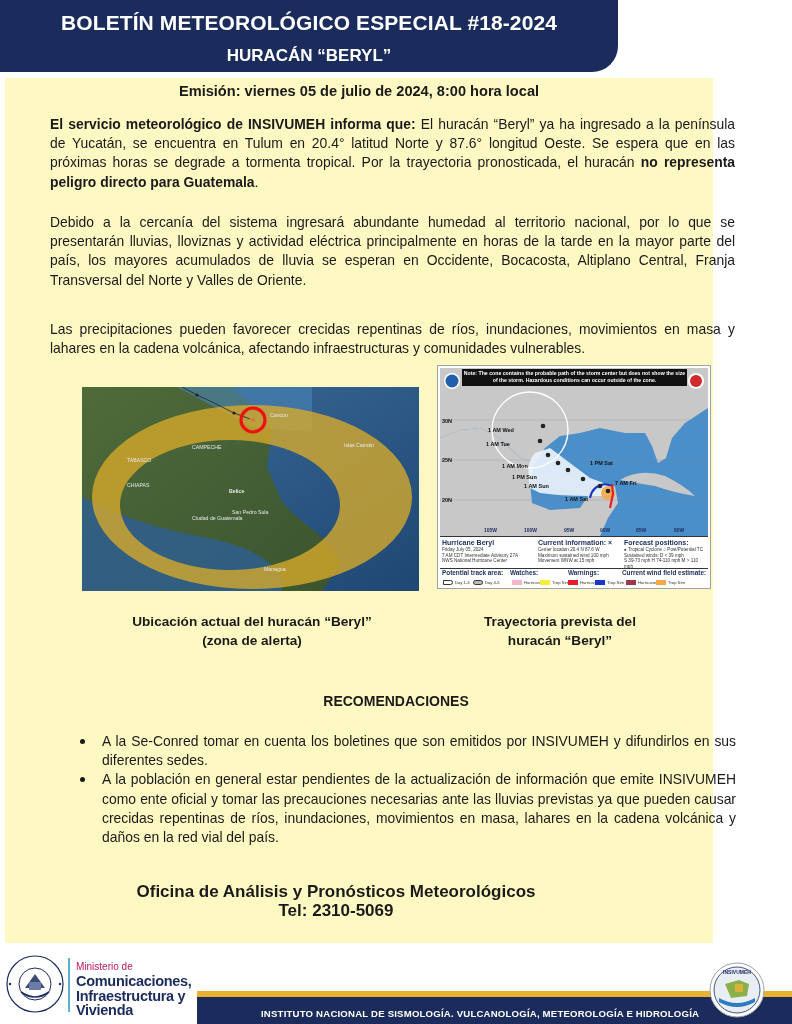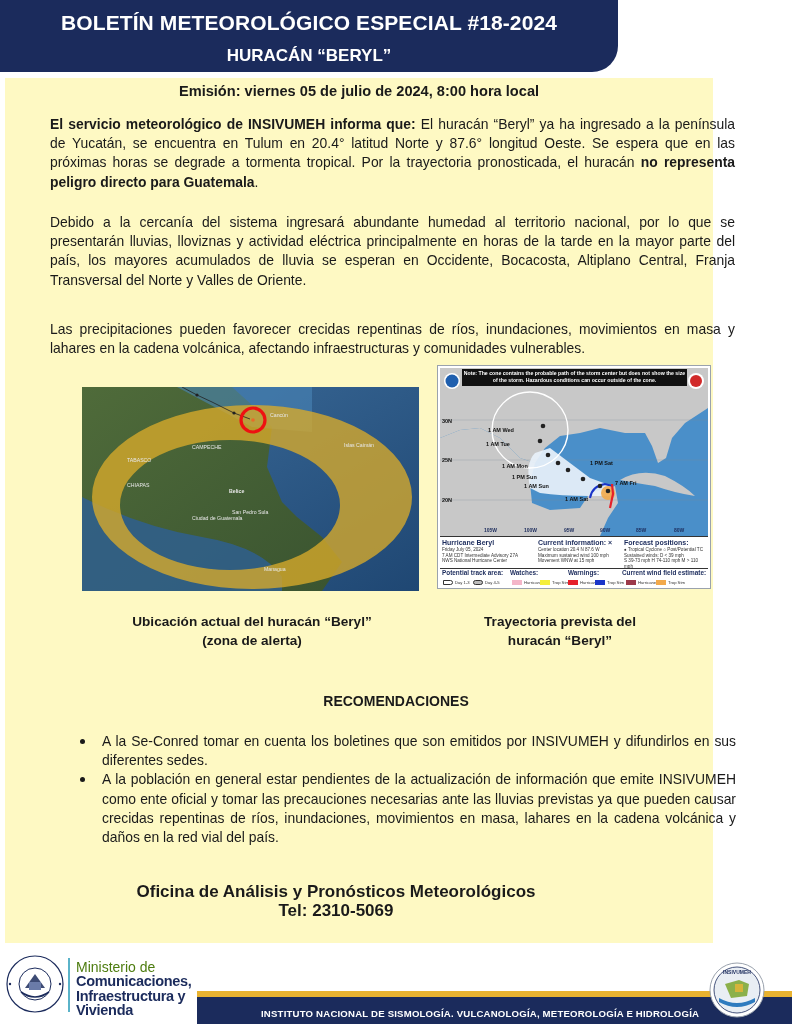--- a/index.html
+++ b/index.html
@@ -68,21 +68,21 @@
   .bullet { position: relative; padding-left: 22px; text-align: justify; }
   .bullet + .bullet { }
   .bullet .dot { position: absolute; left: 0; top: 7px; width: 5px; height: 5px; border-radius: 50%; background: #1a1a1a; }
 
   .office { position: absolute; left: 0; width: 656px; top: 882px; text-align: center; font-weight: bold; font-size: 17px; line-height: 19px; margin-left: 8px; }
 
   
   .footer-seal { position: absolute; left: 5px; top: 952px; width: 60px; height: 64px; }
   .footer-divider { position: absolute; left: 68px; top: 958px; width: 2px; height: 54px; background: #5ab3c9; }
   .ministry { position: absolute; left: 76px; top: 960px; color: #1b2b5c; }
-  .ministry .m1 { font-size: 14px; line-height: 14px; color: #4d7c0f; }
+  .ministry .m1 { font-size: 10px; line-height: 14px; color: #be185d; }
   .ministry .m2 { font-size: 14.5px; line-height: 14.5px; font-weight: bold; letter-spacing: -0.3px; }
   .footer-bar { position: absolute; left: 197px; top: 976px; width: 595px; height: 32px; background: #1b2b5c; margin-top: 21px; }
   .footer-bar .gold { position: absolute; left: 0; top: -6px; width: 100%; height: 6px; background: #e8b230; }
   .footer-bar .txt { position: absolute; left: 64px; top: 11px; color: #fff; font-size: 9.6px; font-weight: bold; letter-spacing: 0.2px; }
   .insiv-logo { position: absolute; left: 709px; top: 962px; width: 56px; height: 56px; }
 </style>
 </head>
 <body>
 
 <div class="header">

